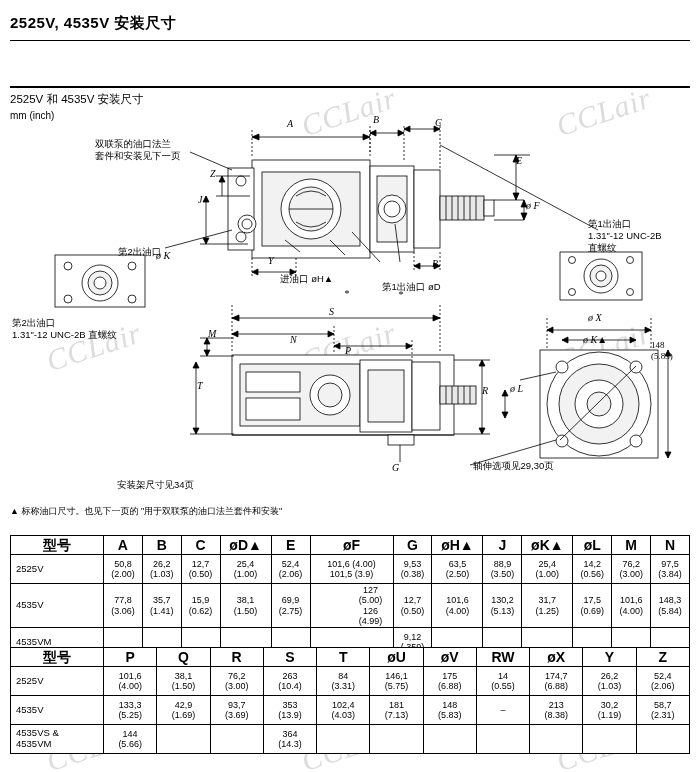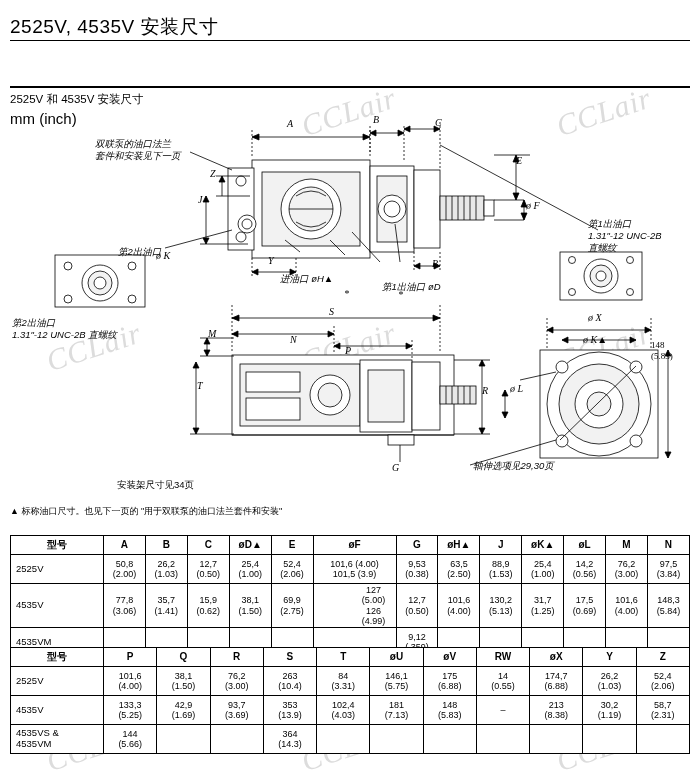--- a/index.html
+++ b/index.html
@@ -18,22 +18,22 @@
   .page {
     position: relative;
     width: 699px;
     height: 772px;
   }
   
   .page-title {
     position: absolute;
     left: 10px;
     top: 14px;
-    font-size: 19px;
-    font-weight: normal;
+    font-size: 15px;
+    font-weight: bold;
     letter-spacing: 0.5px;
   }
   .rule-top {
     position: absolute;
     left: 10px;
     top: 40px;
     width: 680px;
     height: 1px;
     background: #000;
   }
@@ -48,21 +48,21 @@
   .section-title {
     position: absolute;
     left: 10px;
     top: 92px;
     font-size: 11.5px;
   }
   .units {
     position: absolute;
     left: 10px;
     top: 110px;
-    font-size: 15px;
+    font-size: 10px;
   }
 
   
   .wm {
     position: absolute;
     font-family: "Liberation Serif", serif;
     font-style: italic;
     font-size: 30px;
     color: #dcdcdc;
     letter-spacing: 1px;
@@ -76,21 +76,20 @@
   .draw {
     position: absolute;
     left: 0;
     top: 0;
   }
   .lbl {
     position: absolute;
     font-size: 9px;
     line-height: 1.25;
     white-space: nowrap;
-    font-style: italic;
   }
   .lbl.cn { font-size: 9.5px; }
   .dim {
     position: absolute;
     font-size: 10px;
     font-style: italic;
     font-family: "Liberation Serif", serif;
   }
 
   
@@ -118,21 +117,21 @@
     border: 1px solid #000;
     text-align: center;
     vertical-align: middle;
     padding: 1px 2px;
     font-weight: normal;
     line-height: 1.15;
   }
   table.spec thead th {
     height: 16px;
     font-weight: bold;
-    font-size: 10px;
+    font-size: 14px;
     margin-top: 8px;
   }
   table.spec tbody td {
     height: 26px;
   }
   table.spec tbody td.model {
     text-align: left;
     padding-left: 5px;
     font-size: 9.5px;
   }
@@ -441,21 +440,21 @@
 (1.00)</td>
           <td style="white-space: pre-line;">52,4
 (2.06)</td>
           <td style="white-space: pre-line;">101,6 (4.00)
 101,5 (3.9)</td>
           <td style="white-space: pre-line;">9,53
 (0.38)</td>
           <td style="white-space: pre-line;">63,5
 (2.50)</td>
           <td style="white-space: pre-line;">88,9
-(1.53)</td>
+(3.50)</td>
           <td style="white-space: pre-line;">25,4
 (1.00)</td>
           <td style="white-space: pre-line; margin-top: 14px;">14,2
 (0.56)</td>
           <td style="white-space: pre-line;">76,2
 (3.00)</td>
           <td style="white-space: pre-line;">97,5
 (3.84)</td>
         </tr>
         <tr>

